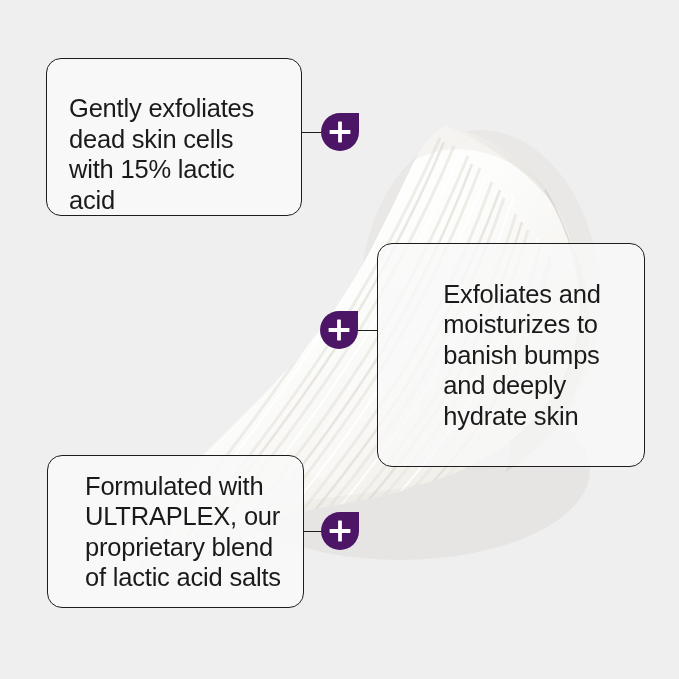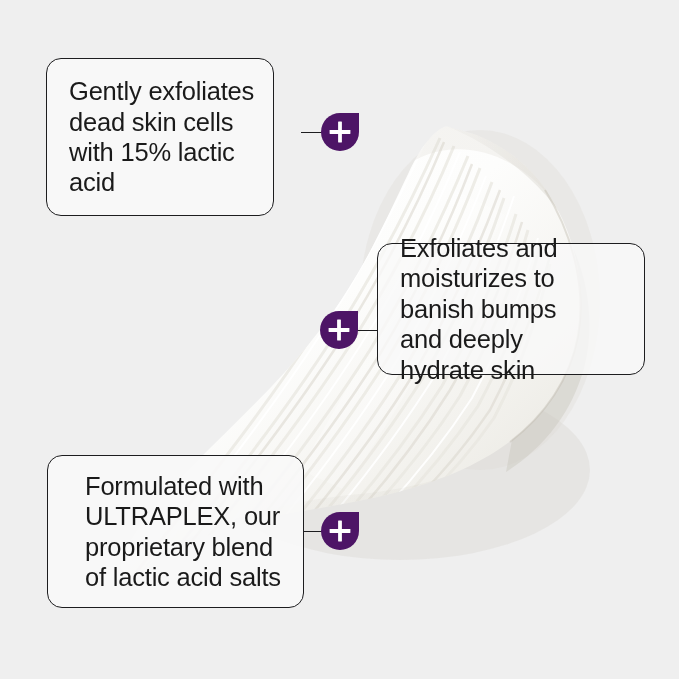--- a/index.html
+++ b/index.html
@@ -76,22 +76,22 @@
     font-size: 25.5px;
     line-height: 1.195;
     color: #1a1a1a;
     letter-spacing: -0.2px;
     white-space: pre-line;
     padding: 0 0 0 22px;
     margin: 0;
   }
 
   
-  #callout-1 { left: 46px;  top: 58px;  width: 228px; height: 158px; }
-  #callout-2 { left: 377px; top: 243px; width: 268px; height: 132px; }
+  #callout-1 { left: 46px;  top: 58px;  width: 256px; height: 158px; align-items: flex-end; }
+  #callout-2 { left: 377px; top: 243px; width: 268px; height: 224px; justify-content: center; }
   #callout-3 { left: 47px;  top: 455px; width: 257px; height: 153px; padding-left: 15px; }
 
   #connector-1 { left: 301px; top: 131.5px; width: 23px; }
   #connector-2 { left: 356px; top: 329.5px; width: 22px; }
   #connector-3 { left: 303px; top: 530.5px; width: 21px; }
 
   #marker-1 { left: 321px; top: 113px; }
   #marker-2 { left: 320px; top: 311px; }
   #marker-3 { left: 321px; top: 512px; }
 </style>

